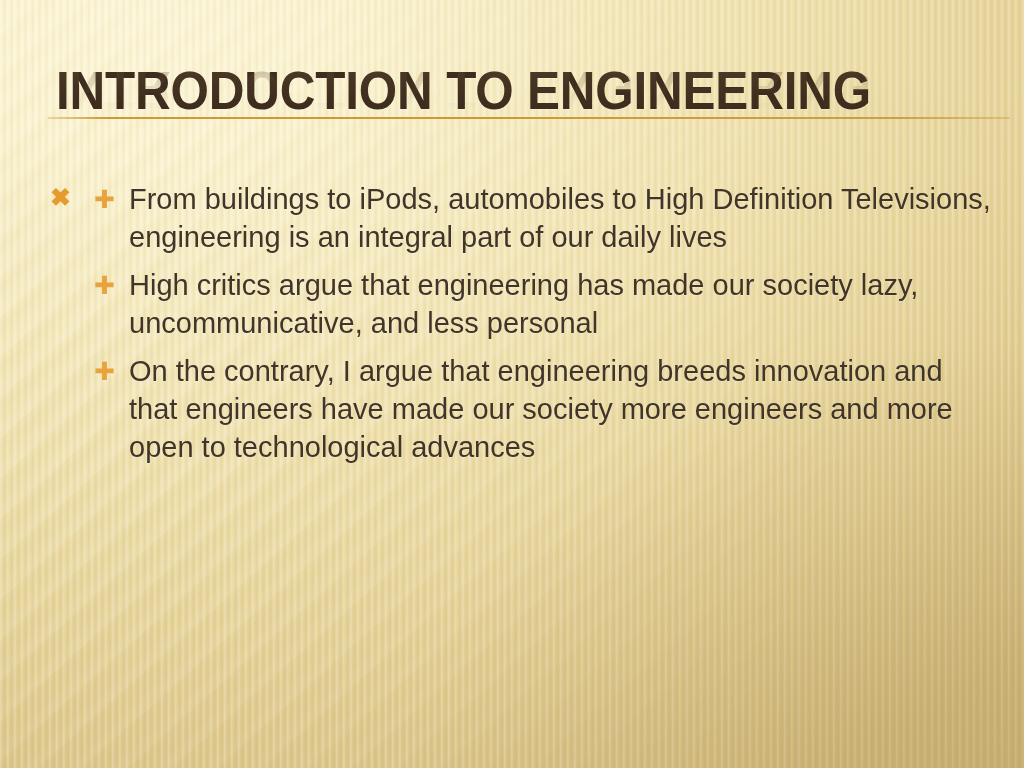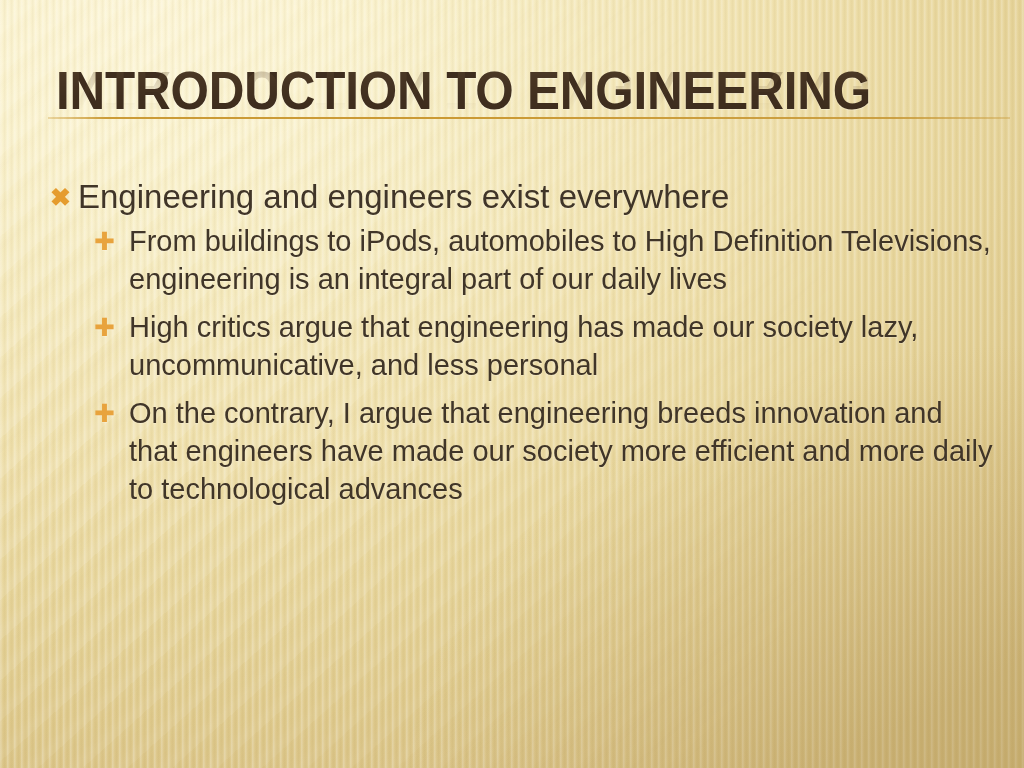--- a/index.html
+++ b/index.html
@@ -208,40 +208,39 @@
     <div class="title-text">INTRODUCTION TO ENGINEERING</div>
     <div class="title-reflection">INTRODUCTION TO ENGINEERING</div>
   </div>
 
   <div class="title-rule"></div>
 
   <div class="body-block">
 
     <div class="lvl1">
       <span class="marker">✖</span>
-      <span>Engineering and engineers exist everywhere</span>
     </div>
 
     <div class="lvl2-list">
 
       <div class="lvl2">
         <span class="marker">✚</span>
         <span class="lvl2-text">From buildings to iPods, automobiles to High Definition Televisions, engineering is an integral part of our daily lives</span>
       </div>
 
       <div class="spacer-sm"></div>
 
       <div class="lvl2">
         <span class="marker">✚</span>
         <span class="lvl2-text">High critics argue that engineering has made our society lazy, uncommunicative, and less personal</span>
       </div>
 
       <div class="spacer-sm"></div>
 
       <div class="lvl2">
         <span class="marker">✚</span>
-        <span class="lvl2-text">On the contrary, I argue that engineering breeds innovation and that engineers have made our society more efficient and more daily to technological advances</span>
+        <span class="lvl2-text">On the contrary, I argue that engineering breeds innovation and that engineers have made our society more engineers and more open to technological advances</span>
       </div>
 
     </div>
   </div>
 
 </div>
 
 </body></html>

